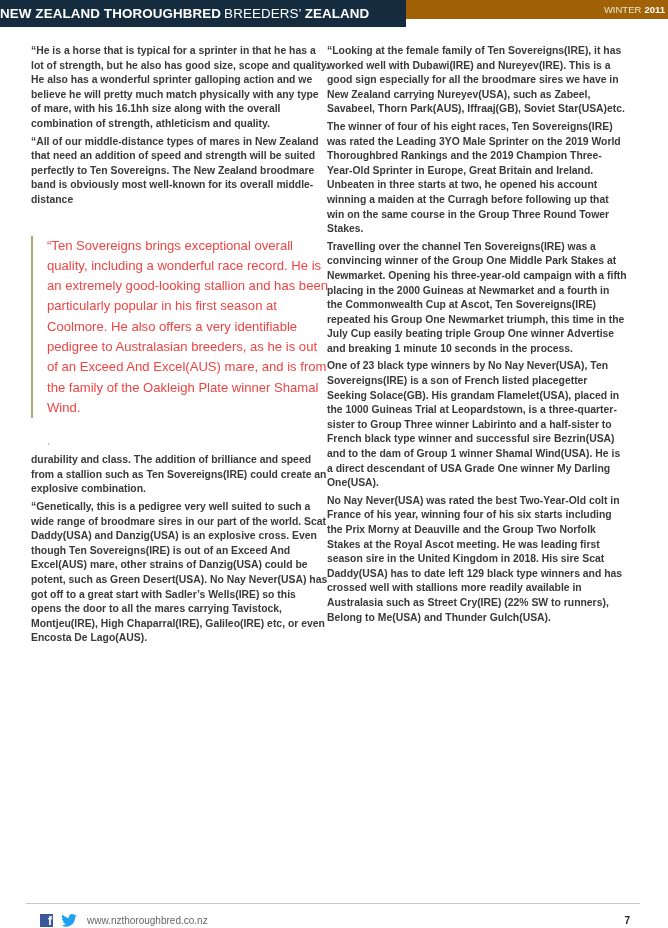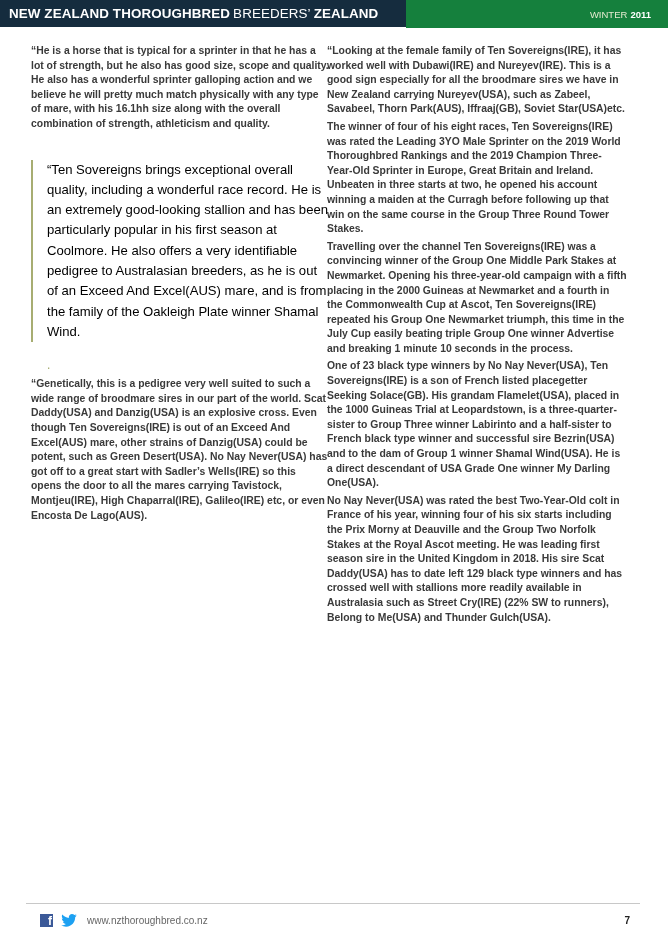--- a/index.html
+++ b/index.html
@@ -3,40 +3,40 @@
 <meta charset="utf-8">
 <style>
   html, body { margin: 0; padding: 0; }
   body {
     width: 668px; height: 928px; background: #ffffff; position: relative; overflow: hidden;
     font-family: "Liberation Sans", sans-serif; color: #3a3a3a;
   }
   .header { position: absolute; top: 0; left: 0; width: 668px; height: 27px; display: flex; }
   .header-left {
     width: 406px; height: 27px; background: #152c3e; color: #ffffff;
-    display: flex; align-items: center; padding-left: 9px; box-sizing: border-box;
+    display: flex; align-items: center; box-sizing: border-box;
     font-size: 13.4px; letter-spacing: 0.1px; white-space: nowrap;
   }
   .header-left .bold { font-weight: bold; }
   .header-left .light { font-weight: normal; margin: 0 3px; }
   .header-right {
-    flex: 1; height: 28px; background: #15803d; display: flex; align-items: center;
-    justify-content: flex-end; padding-right: 17px; box-sizing: border-box;
+    flex: 1; height: 19px; background: #a16207; display: flex; align-items: center;
+    justify-content: flex-end; padding-right: 3px; box-sizing: border-box;
     font-size: 9.5px; color: #e6ead0; white-space: nowrap;
   }
   .header-right .year { font-weight: bold; color: #ffffff; margin-left: 3px; }
 
   .col { position: absolute; top: 44px; font-size: 10.4px; line-height: 14.6px; color: #3a3a3a; }
   .col-left { left: 31px; width: 298px; }
   .col-right { left: 327px; width: 300px; }
   .col p { margin: 0 0 3px 0; font-weight: bold; }
 
   .pullquote {
     margin: 28px 0 17px 0; border-left: 2px solid #a7ad72; padding: 0 0 0 14px;
-    color: #000000; font-size: 13.1px; line-height: 20.3px;
+    color: #ef4444; font-size: 13.1px; line-height: 20.3px;
   }
   .pullquote-dot { color: #a1a86a; font-size: 12px; line-height: 12px; margin: 14px 0 6px 16px; }
 
   .footer-rule { position: absolute; top: 903px; left: 26px; width: 614px; height: 1px; background: #c8c8c8; }
   .footer { position: absolute; top: 912px; left: 40px; width: 590px; height: 16px; display: flex; align-items: center; }
   .fb-icon {
     width: 13px; height: 13px; background: #3b5998; color: #fff; font-weight: bold;
     font-size: 12px; line-height: 15px; text-align: right; padding-right: 1px; box-sizing: border-box; overflow: hidden;
   }
   .tw-icon { margin-left: 8px; width: 16px; height: 13px; }
@@ -53,22 +53,24 @@
     <span class="bold">ZEALAND</span>
   </div>
   <div class="header-right">
     <span>WINTER</span>
     <span class="year">2011</span>
   </div>
 </div>
 
 <div class="col col-left">
   <p>“He is a horse that is typical for a sprinter in that he has a lot of strength, but he also has good size, scope and quality.  He also has a wonderful sprinter galloping action and we believe he will pretty much match physically with any type of mare, with his 16.1hh size along with the overall combination of strength, athleticism and quality.</p>
+  <p>“All of our middle-distance types of mares in New Zealand that need an addition of speed and strength will be suited perfectly to Ten Sovereigns.  The New Zealand broodmare band is obviously most well-known for its overall middle-distance</p>
   <div class="pullquote">“Ten Sovereigns brings exceptional overall quality, including a wonderful race record.  He is an extremely good-looking stallion and has been particularly popular in his first season at Coolmore.  He also offers a very identifiable pedigree to Australasian breeders, as he is out of an Exceed And Excel(AUS) mare, and is from the family of the Oakleigh Plate winner Shamal Wind.</div>
   <div class="pullquote-dot">.</div>
+  <p>durability and class.  The addition of brilliance and speed from a stallion such as Ten Sovereigns(IRE) could create an explosive combination.</p>
   <p>“Genetically, this is a pedigree very well suited to such a wide range of broodmare sires in our part of the world.  Scat Daddy(USA) and Danzig(USA) is an explosive cross.  Even though Ten Sovereigns(IRE) is out of an Exceed And Excel(AUS) mare, other strains of Danzig(USA) could be potent, such as Green Desert(USA).  No Nay Never(USA) has got off to a great start with Sadler’s Wells(IRE) so this opens the door to all the mares carrying Tavistock, Montjeu(IRE), High Chaparral(IRE), Galileo(IRE) etc, or even Encosta De Lago(AUS).</p>
 </div>
 
 <div class="col col-right">
   <p>“Looking at the female family of Ten Sovereigns(IRE), it has worked well with Dubawi(IRE) and Nureyev(IRE).  This is a good sign especially for all the broodmare sires we have in New Zealand carrying Nureyev(USA), such as Zabeel, Savabeel, Thorn Park(AUS), Iffraaj(GB), Soviet Star(USA)etc.</p>
   <p>The winner of four of his eight races, Ten Sovereigns(IRE) was rated the Leading 3YO Male Sprinter on the 2019 World Thoroughbred Rankings and the 2019 Champion Three-Year-Old Sprinter in Europe, Great Britain and Ireland. Unbeaten in three starts at two, he opened his account winning a maiden at the Curragh before following up that win on the same course in the Group Three Round Tower Stakes.</p>
   <p>Travelling over the channel Ten Sovereigns(IRE) was a convincing winner of the Group One Middle Park Stakes at Newmarket. Opening his three-year-old campaign with a fifth placing in the 2000 Guineas at Newmarket and a fourth in the Commonwealth Cup at Ascot, Ten Sovereigns(IRE) repeated his Group One Newmarket triumph, this time in the July Cup easily beating triple Group One winner Advertise and breaking 1 minute 10 seconds in the process.</p>
   <p>One of 23 black type winners by No Nay Never(USA), Ten Sovereigns(IRE) is a son of French listed placegetter Seeking Solace(GB). His grandam Flamelet(USA), placed in the 1000 Guineas Trial at Leopardstown, is a three-quarter-sister to Group Three winner Labirinto and a half-sister to French black type winner and successful sire Bezrin(USA) and to the dam of Group 1 winner Shamal Wind(USA). He is a direct descendant of USA Grade One winner My Darling One(USA).</p>
   <p>No Nay Never(USA) was rated the best Two-Year-Old colt in France of his year, winning four of his six starts including the Prix Morny at Deauville and the Group Two Norfolk Stakes at the Royal Ascot meeting. He was leading first season sire in the United Kingdom in 2018. His sire Scat Daddy(USA) has to date left 129 black type winners and has crossed well with stallions more readily available in Australasia such as Street Cry(IRE) (22% SW to runners), Belong to Me(USA) and Thunder Gulch(USA).</p>
 </div>

